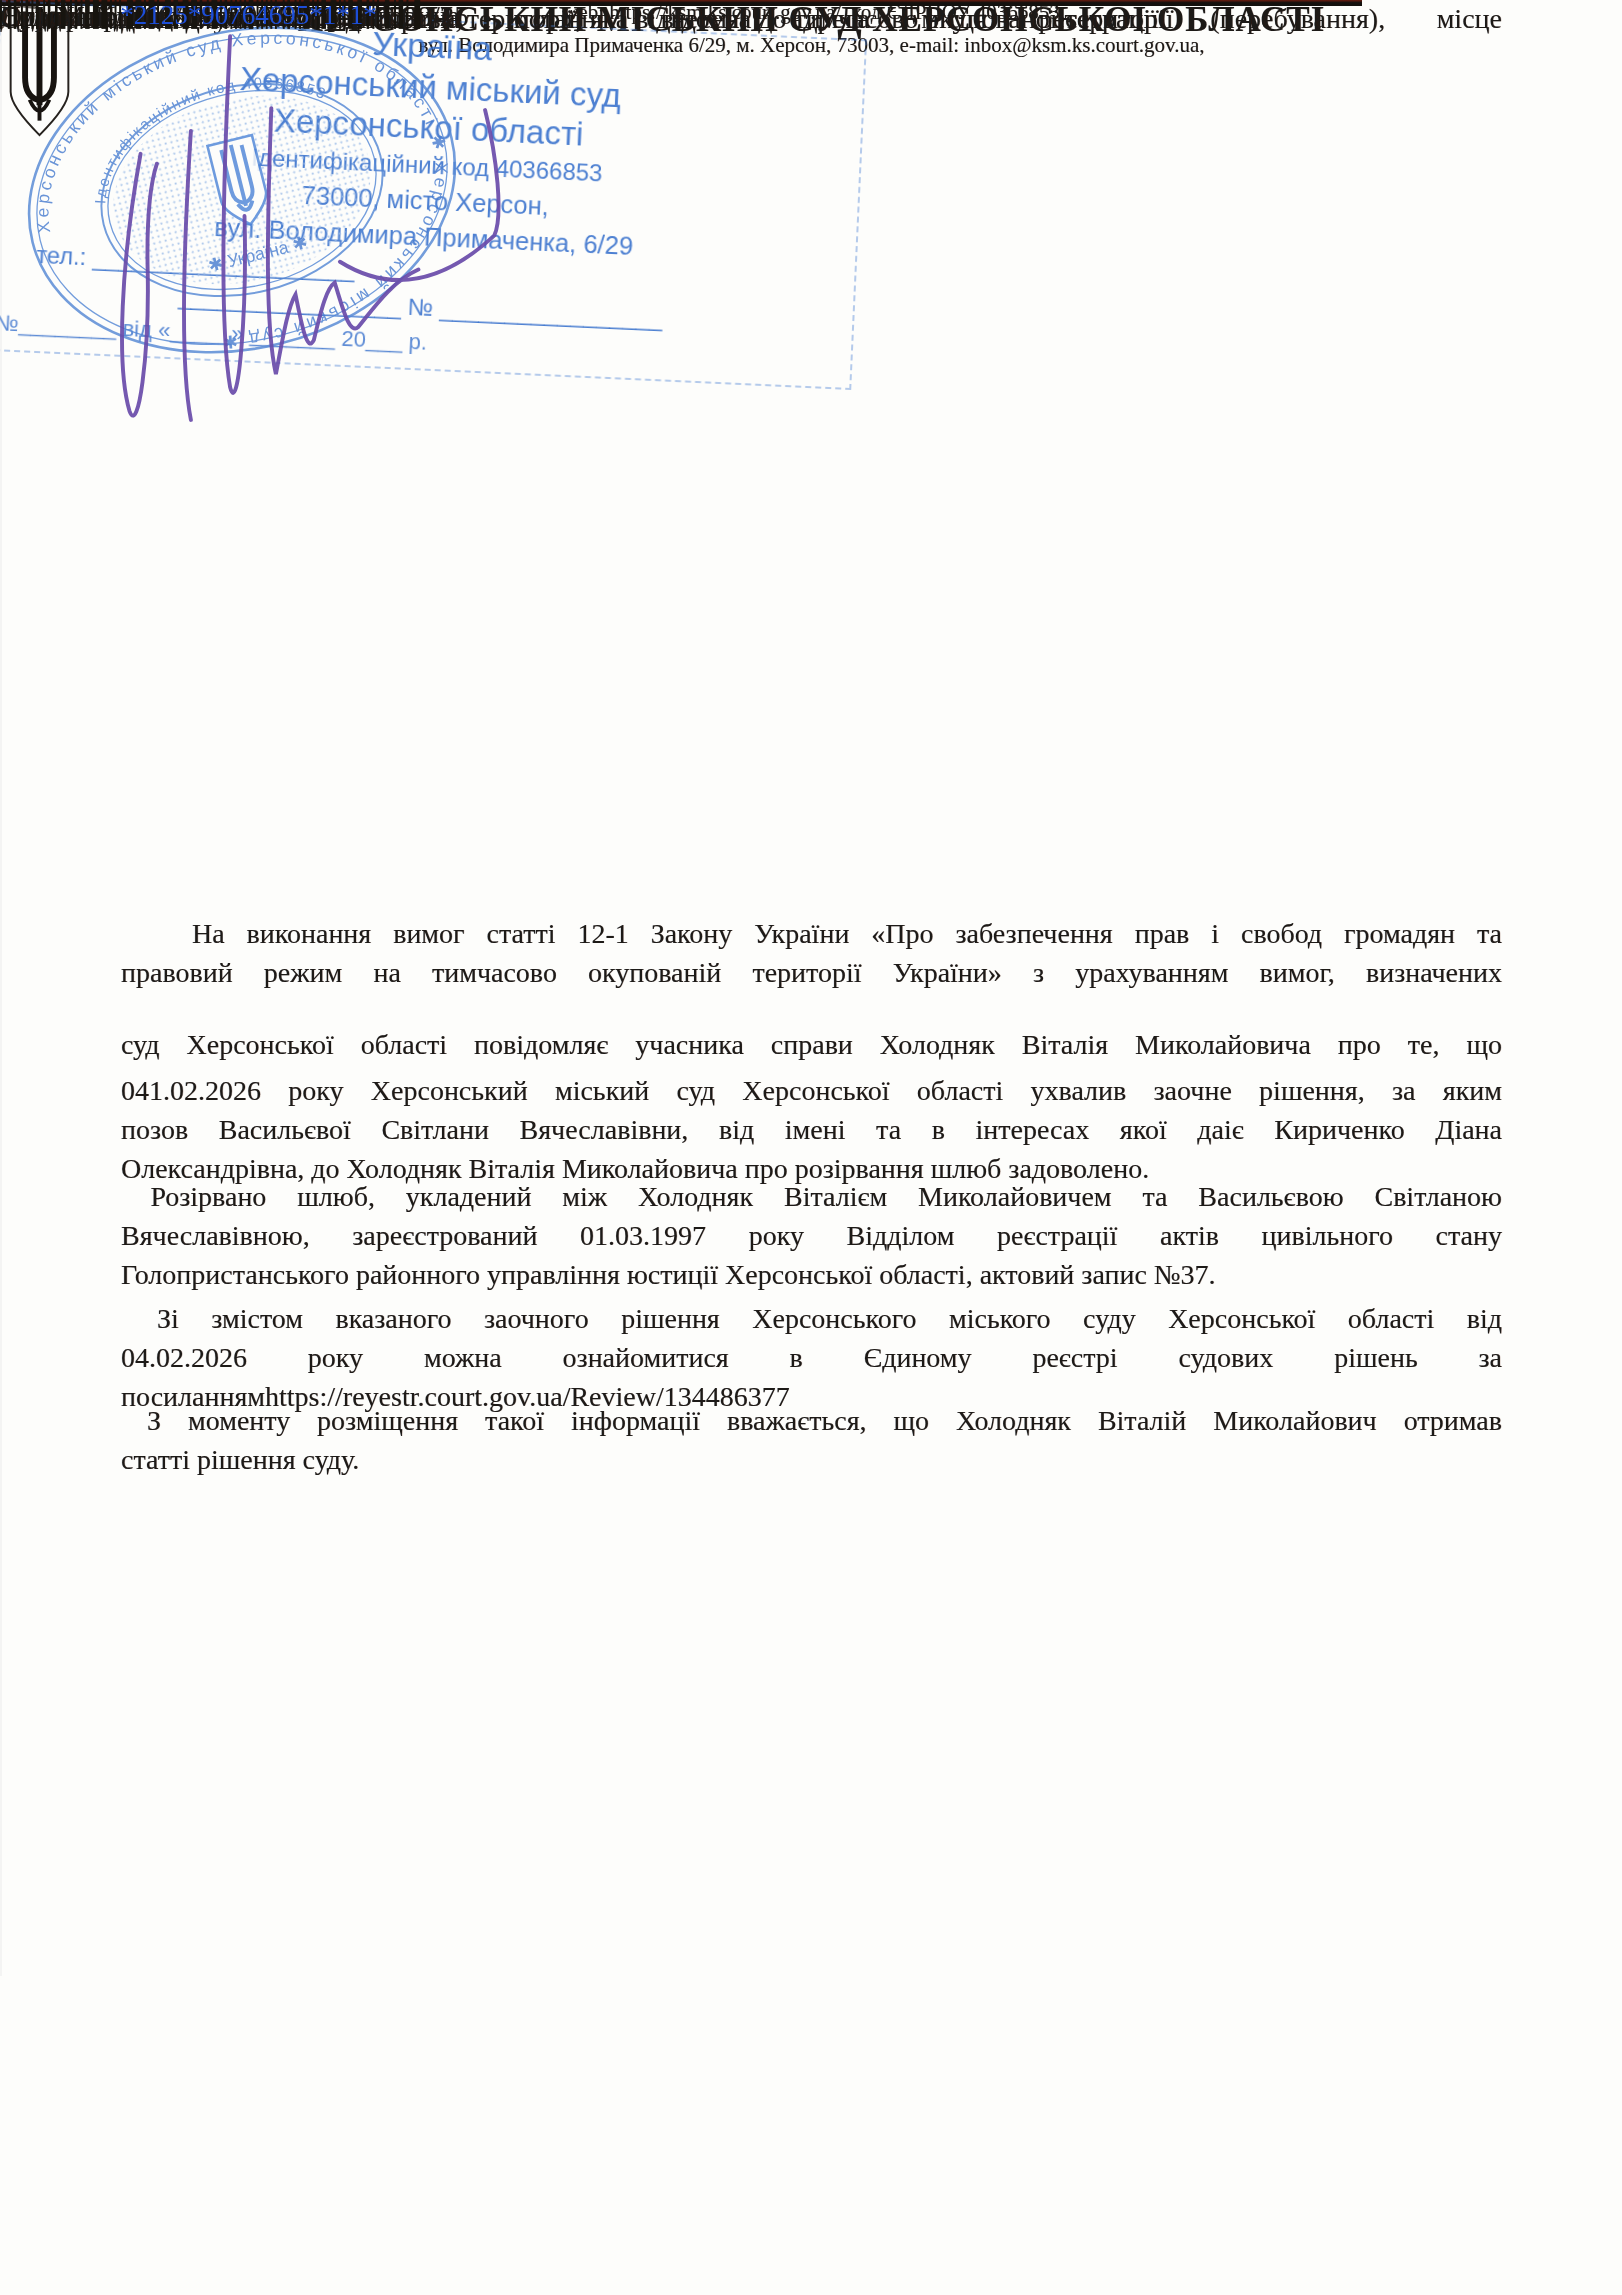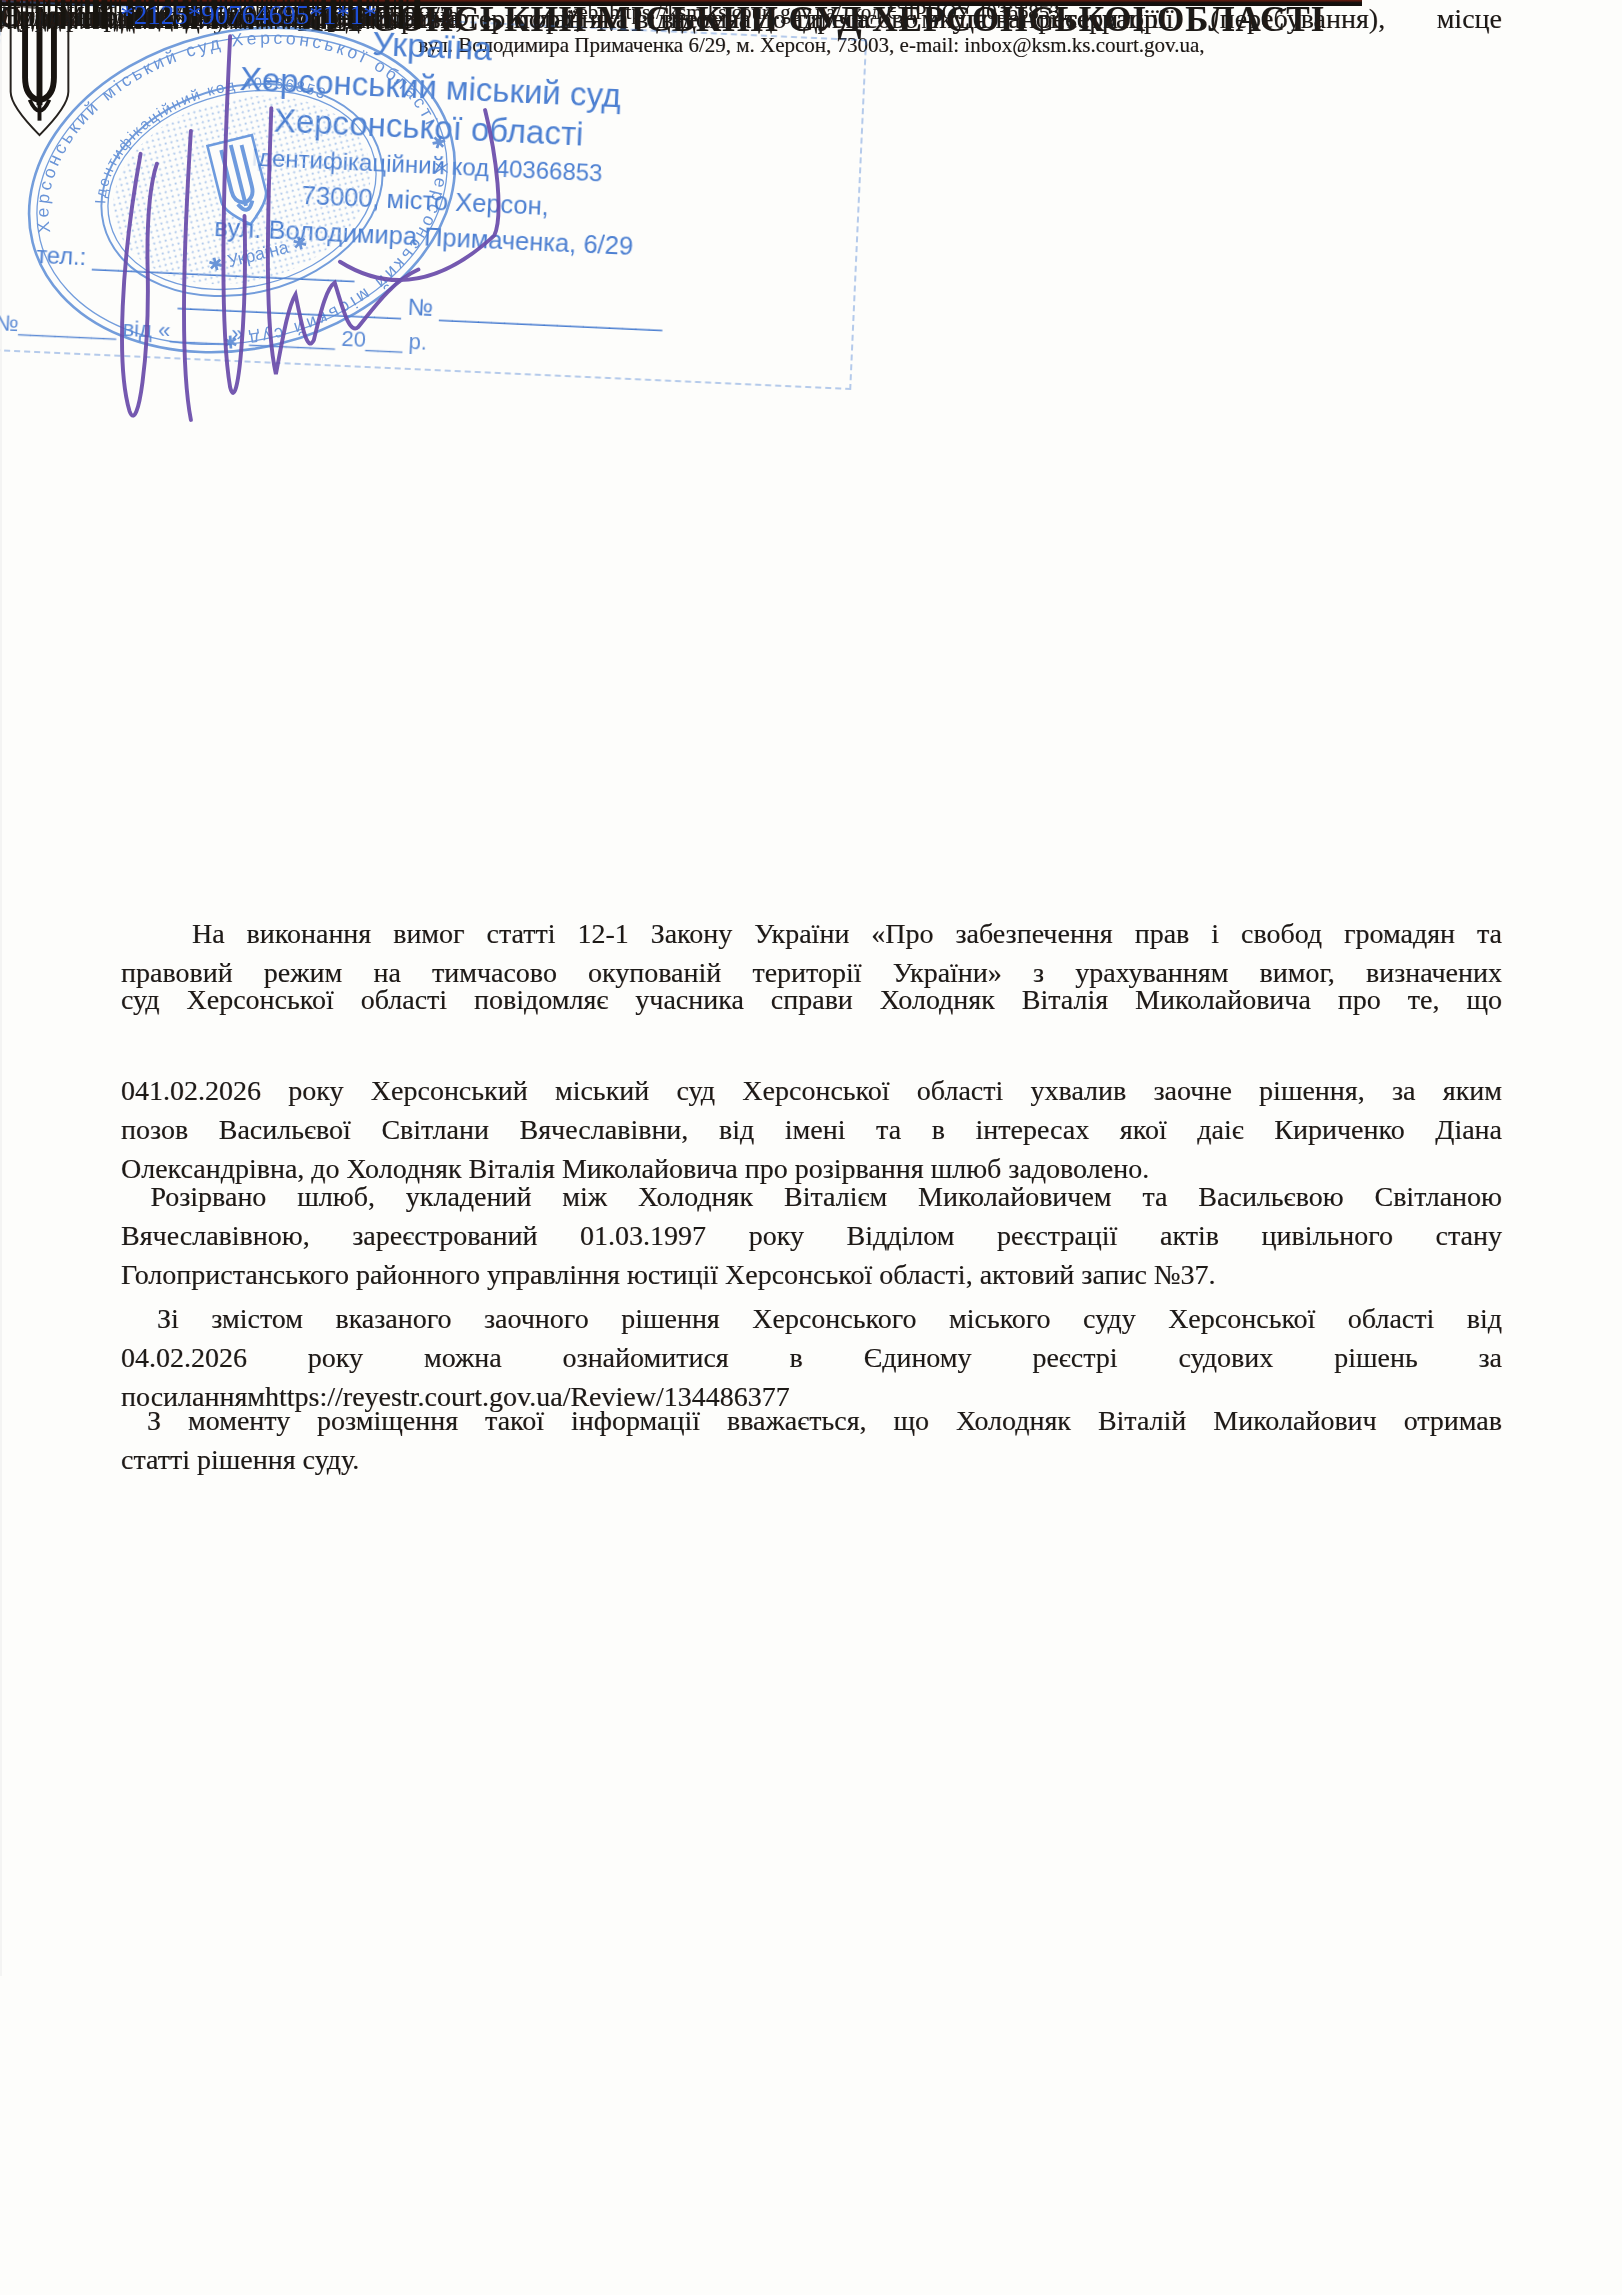--- a/index.html
+++ b/index.html
@@ -131,21 +131,21 @@
 
   <div class="abs bl j intro1 ink">для учасника справи, остання відома адреса місця реєстрації (перебування), місце</div>
   <div class="abs bl intro2 ink">знаходження знаходиться  на території, яка віднесена до тимчасово окупованої території.</div>
 
   <div class="abs recipient ink">Для Холодняк Віталія Миколайовича</div>
   <div class="abs case-line ink">Справа № 766/14508/25</div>
   <div class="abs proc-line ink">Номер провадження №2/766/12528/25</div>
 
   <div class="abs bl j i110 ink" style="top:915px">На виконання вимог статті 12-1 Закону України «Про забезпечення прав і свобод громадян та</div>
   <div class="abs bl j ink" style="top:954px">правовий режим на тимчасово окупованій території України» з урахуванням вимог, визначених</div>
-  <div class="abs bl j ink" style="top:981px">суд Херсонської області повідомляє учасника справи Холодняк Віталія Миколайовича про те, що</div>
+  <div class="abs bl j ink" style="top:1026px">суд Херсонської області повідомляє учасника справи Холодняк Віталія Миколайовича про те, що</div>
   <div class="abs bl j ink" style="top:1072px">041.02.2026 року Херсонський міський суд Херсонської області ухвалив заочне рішення, за яким</div>
   <div class="abs bl j ink" style="top:1111px">позов Васильєвої Світлани Вячеславівни, від імені та в інтересах якої даіє Кириченко Діана</div>
   <div class="abs bl ink" style="top:1150px">Олександрівна, до Холодняк Віталія Миколайовича про розірвання шлюб задоволено.</div>
 
   <div class="abs bl j i45 ink" style="top:1178px">Розірвано шлюб, укладений між Холодняк Віталієм Миколайовичем та Васильєвою Світланою</div>
   <div class="abs bl j ink" style="top:1217px">Вячеславівною, зареєстрований 01.03.1997 року Відділом реєстрації актів цивільного стану</div>
   <div class="abs bl ink" style="top:1256px">Голопристанського районного управління юстиції Херсонської області, актовий запис №37.</div>
 
   <div class="abs bl j i55 ink" style="top:1300px">Зі змістом вказаного заочного рішення Херсонського міського суду Херсонської області  від</div>
   <div class="abs bl j ink" style="top:1339px">04.02.2026 року можна ознайомитися в Єдиному реєстрі судових рішень за</div>

